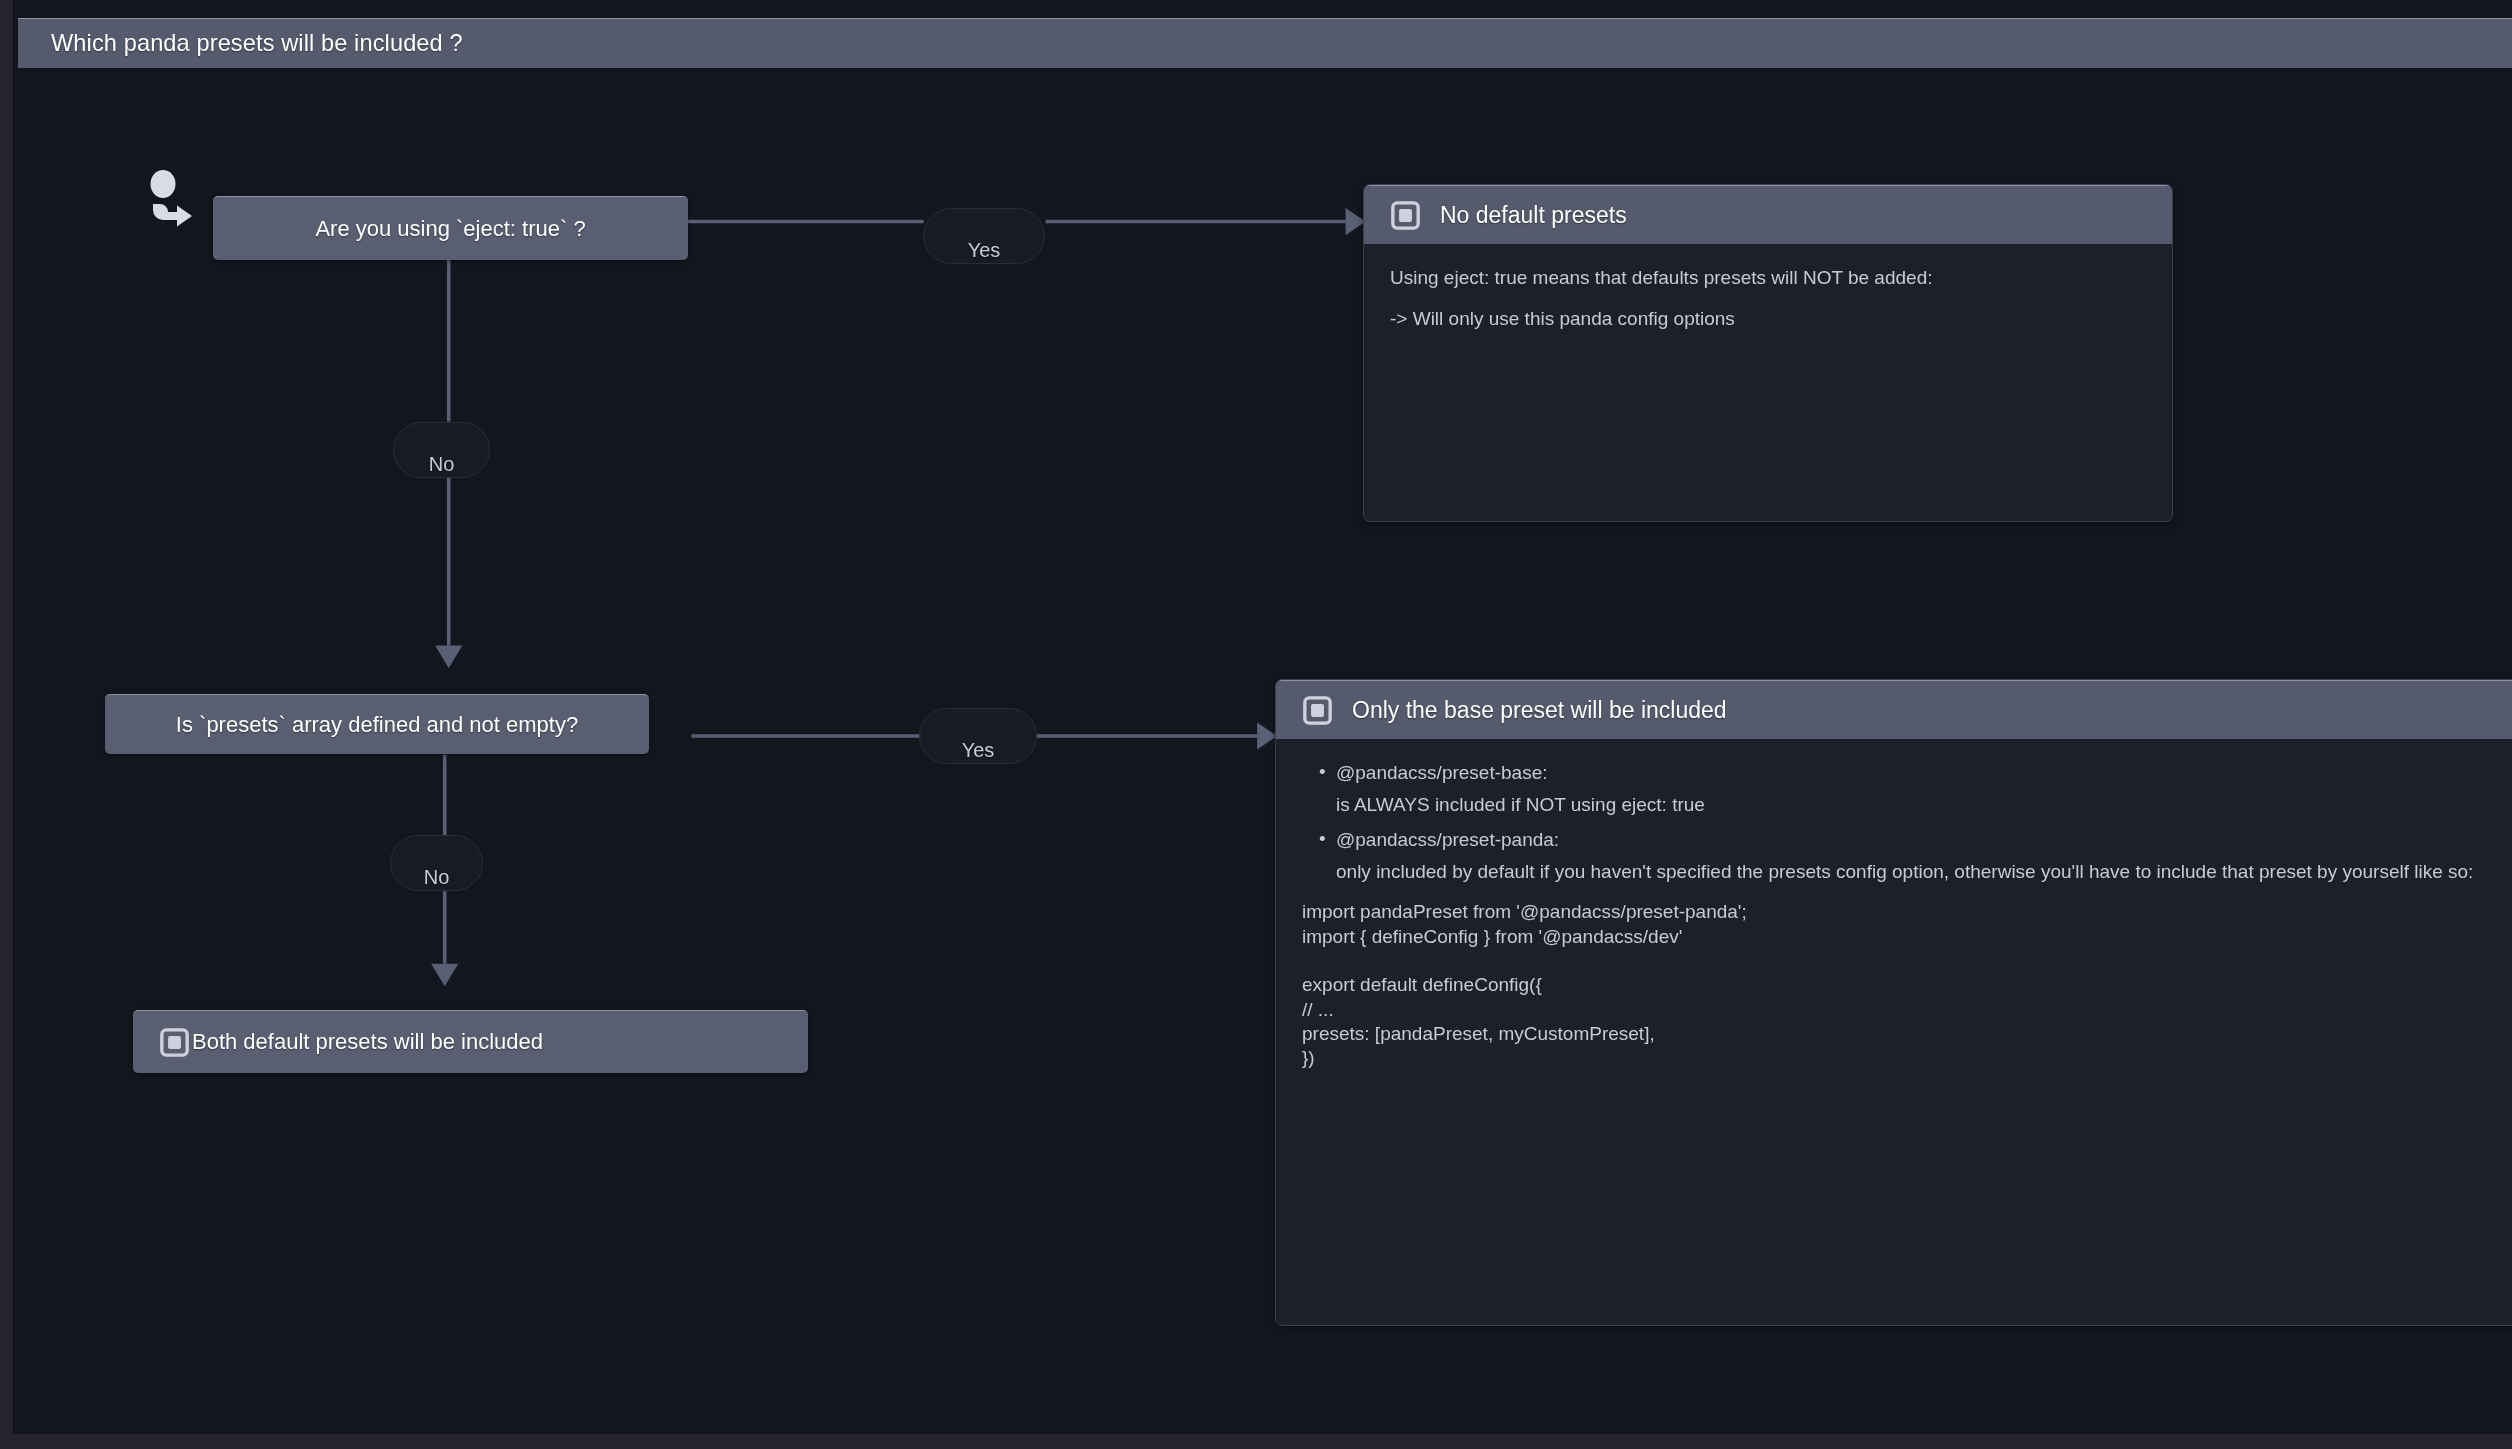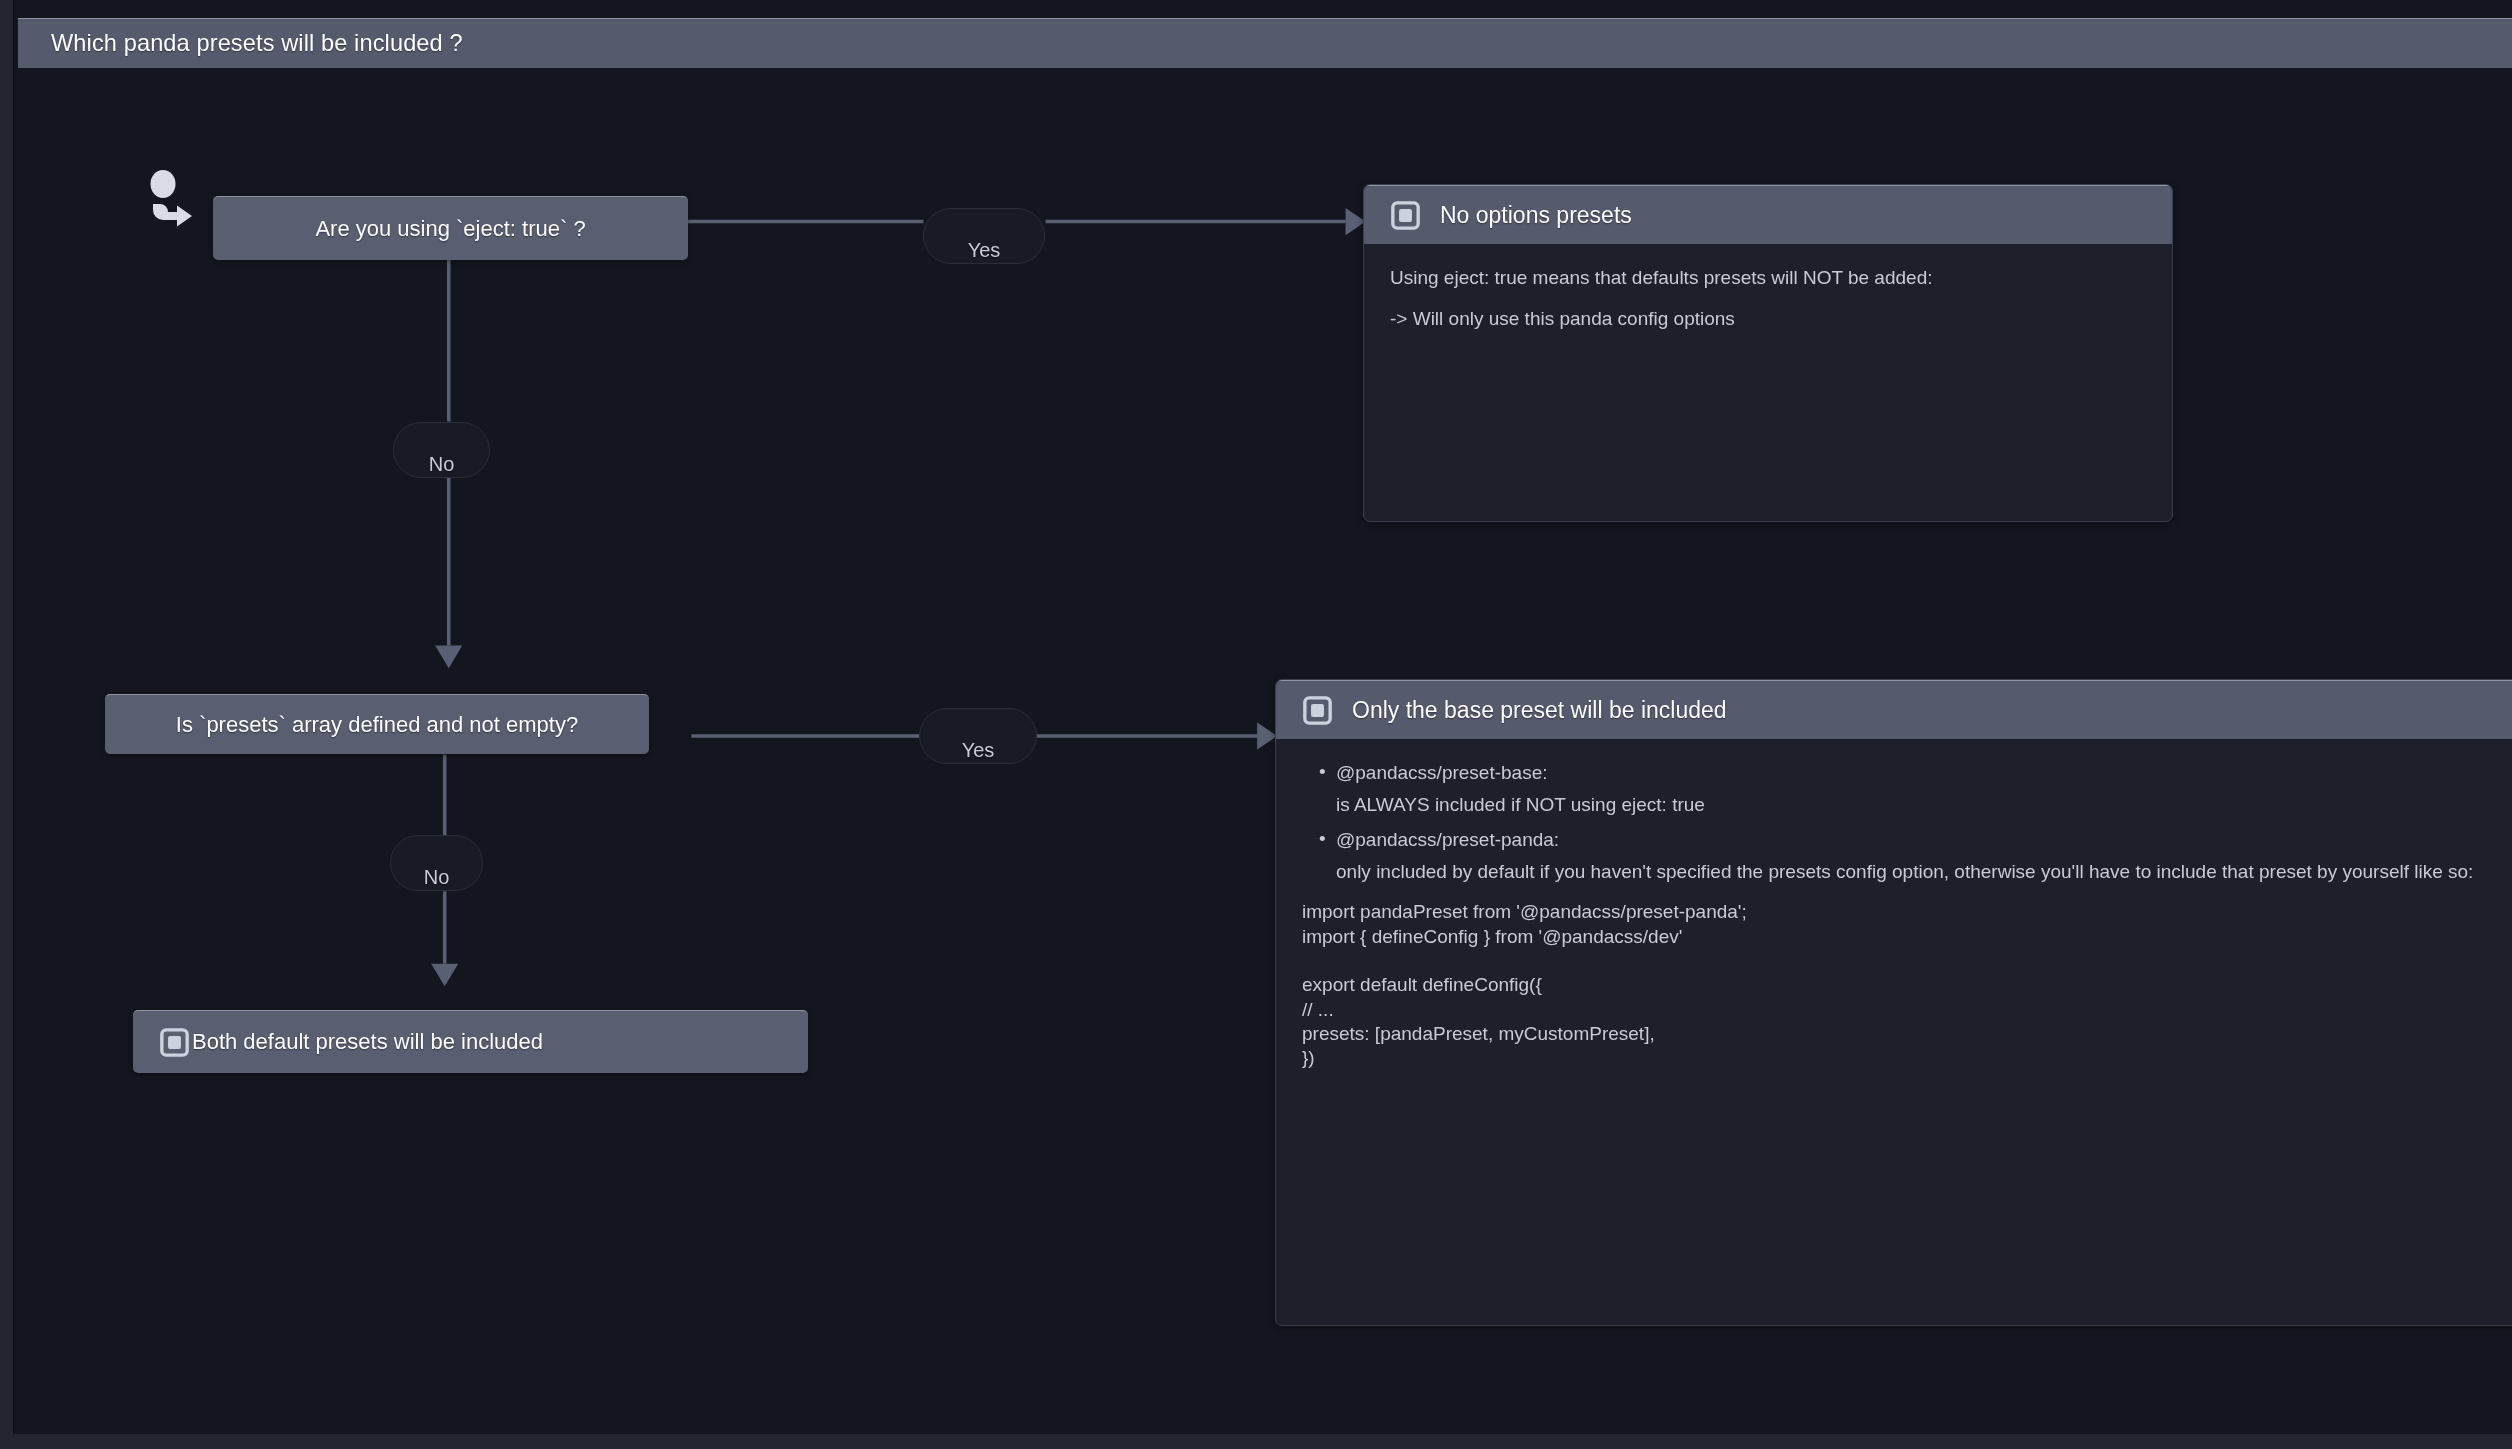--- a/index.html
+++ b/index.html
@@ -219,21 +219,21 @@
   <div class="pill" id="pill-no2">
     <span>No</span>
   </div>
 
   <div class="panel" id="panel1">
     <div class="panel-head">
       <svg class="sqicon" viewBox="0 0 24 24">
         <rect x="2.2" y="2.2" width="19.6" height="19.6" rx="3.4" fill="none" stroke="#ced2de" stroke-width="2.6"></rect>
         <rect x="7" y="7" width="10" height="10" rx="1.6" fill="#ced2de"></rect>
       </svg>
-      <span class="htxt">No options presets</span>
+      <span class="htxt">No default presets</span>
     </div>
     <div class="panel-body">
       <p class="lead">Using eject: true means that defaults presets will NOT be added:</p>
       <p>-&gt; Will only use this panda config options</p>
     </div>
   </div>
 
   <div class="panel" id="panel2">
     <div class="panel-head">
       <svg class="sqicon" viewBox="0 0 24 24">

